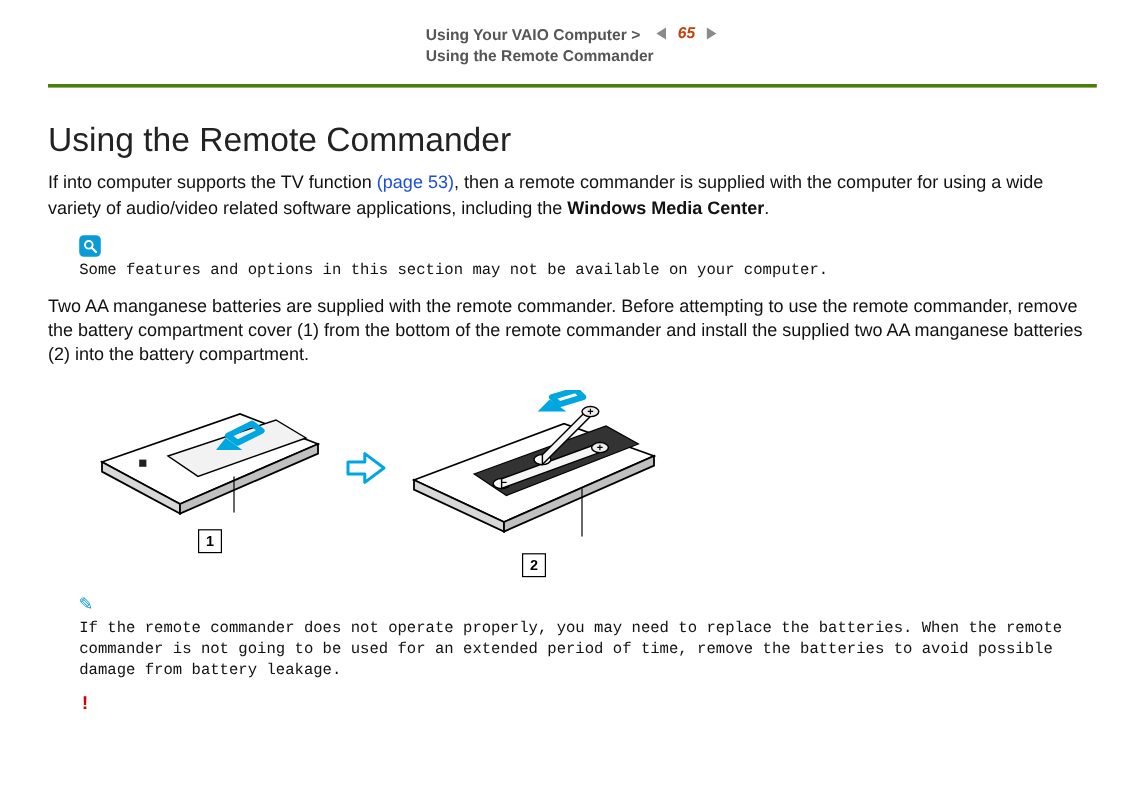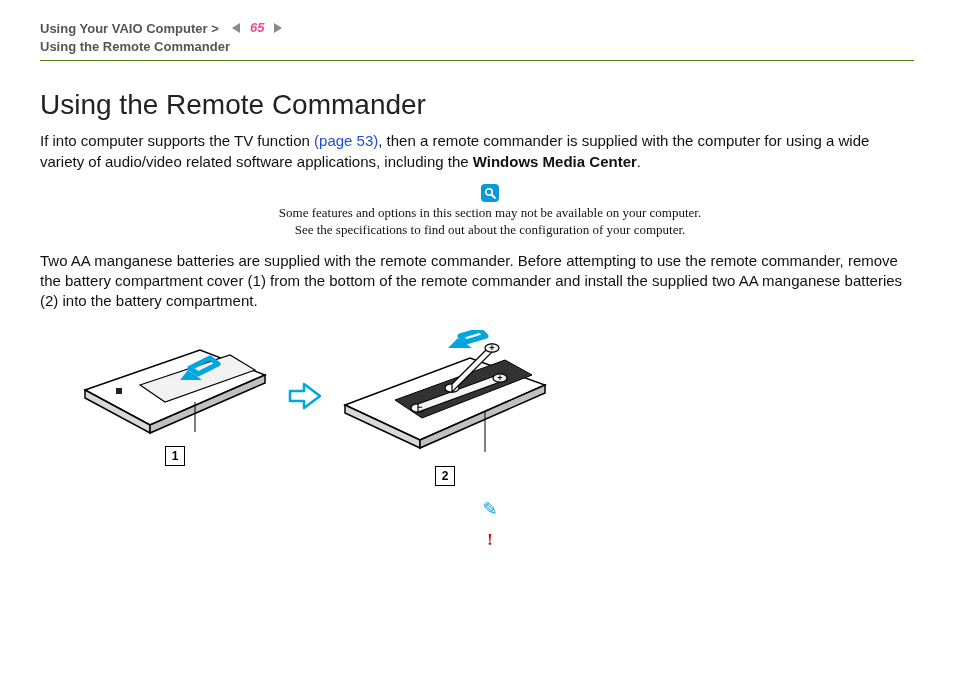--- a/index.html
+++ b/index.html
@@ -11,41 +11,41 @@
     width: 954px;
     height: 674px;
     overflow: hidden;
     position: relative;
   }
   .page {
     padding: 20px 40px 0 40px;
   }
   .header {
     display: flex;
-    justify-content: flex-start;
+    justify-content: center;
     align-items: flex-start;
-    border-bottom: 1px solid #4d7c0f;
-    padding-bottom: 4px;
+    border-bottom: 3px solid #4d7c0f;
+    padding-bottom: 14px;
     margin-bottom: 28px;
   }
   .breadcrumb {
     font-size: 13px;
     font-weight: bold;
     color: #555;
     line-height: 1.4;
   }
   .breadcrumb .sep { font-weight: bold; }
   .pager {
     display: flex;
     align-items: center;
     gap: 6px;
     font-size: 13px;
     font-style: italic;
     font-weight: bold;
-    color: #ec4899;
+    color: #c2410c;
   }
   .pager svg { display:block; }
   h1.title {
     font-size: 28px;
     font-weight: normal;
     margin: 0 0 10px 0;
     color: #222;
   }
   .body-text {
     font-size: 15px;
@@ -53,22 +53,21 @@
     margin: 0 0 12px 0;
     color: #111;
   }
   .link { color: #1d4ed8; }
   .bold { font-weight: bold; }
   .note-block {
     margin: 6px 0 12px 26px;
     font-size: 13px;
     line-height: 1.35;
     color: #111;
-    font-family: Liberation Serif, serif;
-    text-align: center;
+    font-family: Liberation Mono, monospace;
   }
   .note-icon {
     display: inline-flex;
     align-items: center;
     justify-content: center;
     width: 18px;
     height: 18px;
     border-radius: 4px;
     background: #0a9bd6;
     margin-bottom: 2px;
@@ -146,21 +145,20 @@
   </p>
 
   <div class="note-block">
     <span class="note-icon">
       <svg width="12" height="12" viewBox="0 0 12 12">
           <circle cx="5" cy="5" r="3.2" fill="none" stroke="#fff" stroke-width="1.6"></circle>
           <line x1="7.5" y1="7.5" x2="11" y2="11" stroke="#fff" stroke-width="1.8" stroke-linecap="round"></line>
         </svg>
     </span><br>
     <span>Some features and options in this section may not be available on your computer.</span><br>
-    <span>See the specifications to find out about the configuration of your computer.</span>
   </div>
 
   <p class="body-text">Two AA manganese batteries are supplied with the remote commander. Before attempting to use the remote commander, remove the battery compartment cover (1) from the bottom of the remote commander and install the supplied two AA manganese batteries (2) into the battery compartment.</p>
 
   <div class="figure">
     <div class="fig-col">
       <svg width="190" height="110" viewBox="0 0 190 110">
         <polygon points="5,60 120,20 185,45 70,95" fill="#fff" stroke="#000" stroke-width="1.5"></polygon>
         <polygon points="5,60 70,95 70,103 5,68" fill="#d8d8d8" stroke="#000" stroke-width="1.5"></polygon>
         <polygon points="70,95 185,45 185,53 70,103" fill="#c0c0c0" stroke="#000" stroke-width="1.5"></polygon>
@@ -201,19 +199,20 @@
         <path d="M120 6 L140 0 L146 6 L126 12 Z" fill="none" stroke="#00a6e0" stroke-width="5" stroke-linejoin="round"></path>
         <polygon points="118,8 132,18 108,18" fill="#00a6e0"></polygon>
         <line x1="145" y1="82" x2="145" y2="122" stroke="#000" stroke-width="1"></line>
       </svg>
       <div class="fig-label">2</div>
     </div>
   </div>
 
   <div class="note-block">
     <span class="pencil-icon">✎</span><br>
+    <span>If the remote commander does not operate properly, you may need to replace the batteries. When the remote commander is not going to be used for an extended period of time, remove the batteries to avoid possible damage from battery leakage.</span>
   </div>
 
   <div class="note-block">
     <span class="warn-icon">!</span><br>
   </div>
 
 </div>
 
 </body></html>

